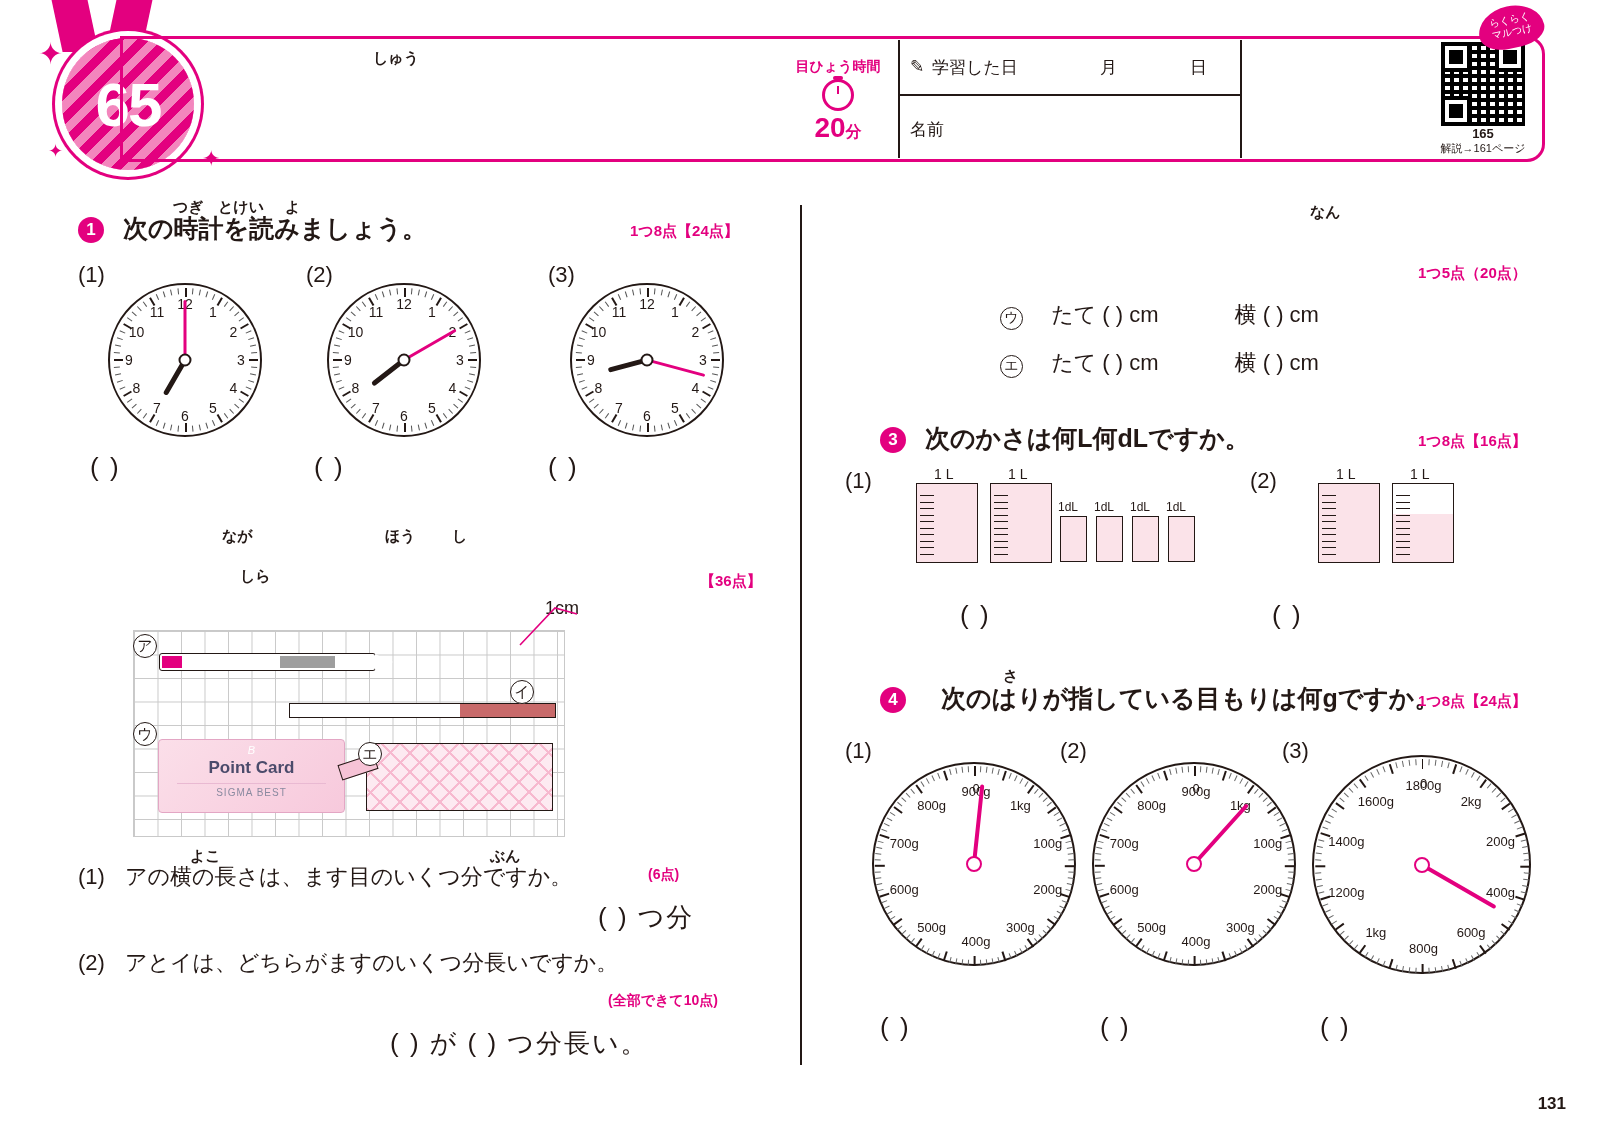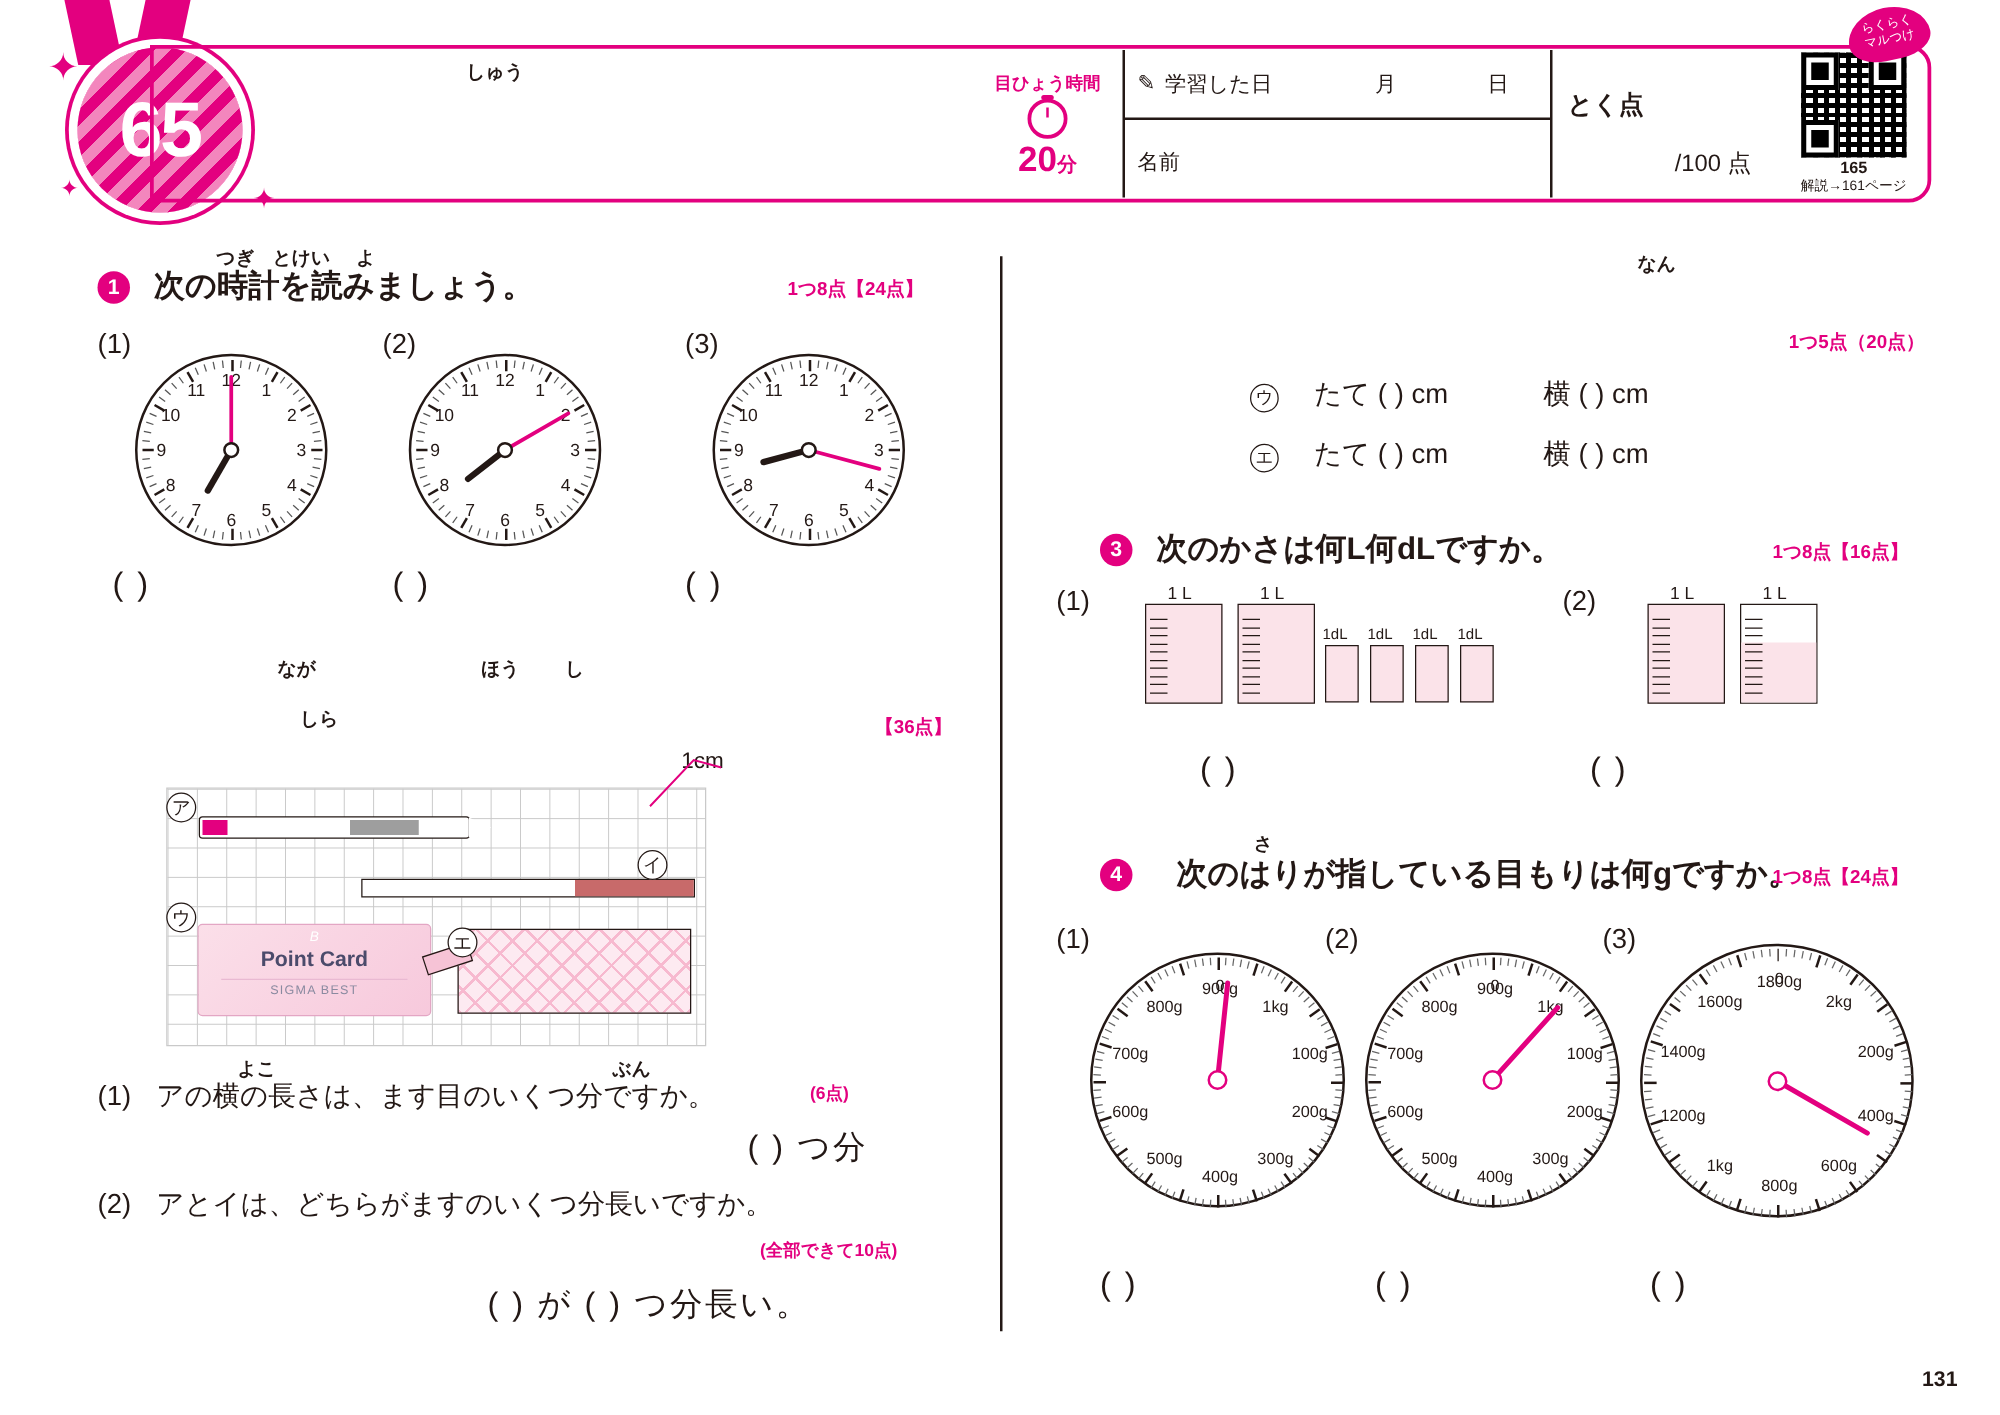--- a/index.html
+++ b/index.html
@@ -158,24 +158,20 @@
   <div class="date-box">
     <div class="date-row">
       <span class="date-txt" style="left:10px;top:16px;">✎</span>
       <span class="date-txt" style="left:32px;top:16px;">学習した日</span>
       <span class="date-txt" style="left:200px;top:16px;">月</span>
       <span class="date-txt" style="left:290px;top:16px;">日</span>
     </div>
     <span class="date-txt" style="left:10px;top:78px;">名前</span>
   </div>
 
-  <div class="score-box">
-    <div class="score-label">とく点</div>
-    <div class="score-val">/100 点</div>
-  </div>
 
   <div class="qr-box">
     <div class="qr">
       <span class="qr-inner"></span>
       <span class="qr-pos" style="left:0;top:0;">
           <i></i>
         </span>
       <span class="qr-pos" style="right:0;top:0;">
           <i></i>
         </span>
@@ -481,21 +477,21 @@
   <div class="paren" style="left:598px;top:900px;">(        ) つ分</div>
 
   <div class="sub" style="left:78px;top:948px;">
     <span>(2)</span>
     <span style="margin-left:14px;">アとイは、どちらがますのいくつ分長いですか。</span>
   </div>
   <div class="small-note" style="left:608px;top:992px;">(全部できて10点)</div>
   <div class="paren" style="left:390px;top:1026px;">(        ) が (        ) つ分長い。</div>
 
   <div style="position:absolute;left:1310px;top:204px;" class="ruby">なん</div>
-  <div class="pts" style="left:1418px;top:264px;margin-left:13px;">1つ5点（20点）</div>
+  <div class="pts" style="left:1418px;top:264px;">1つ5点（20点）</div>
 
   <div class="sub" style="left:1000px;top:348px;">
     <span class="circ">エ</span>
     <span style="margin-left:22px;">たて (        ) cm</span>
     <span style="margin-left:70px;">横 (        ) cm</span>
   </div>
   <div class="sub" style="left:1000px;top:300px;">
     <span class="circ">ウ</span>
     <span style="margin-left:22px;">たて (        ) cm</span>
     <span style="margin-left:70px;">横 (        ) cm</span>

